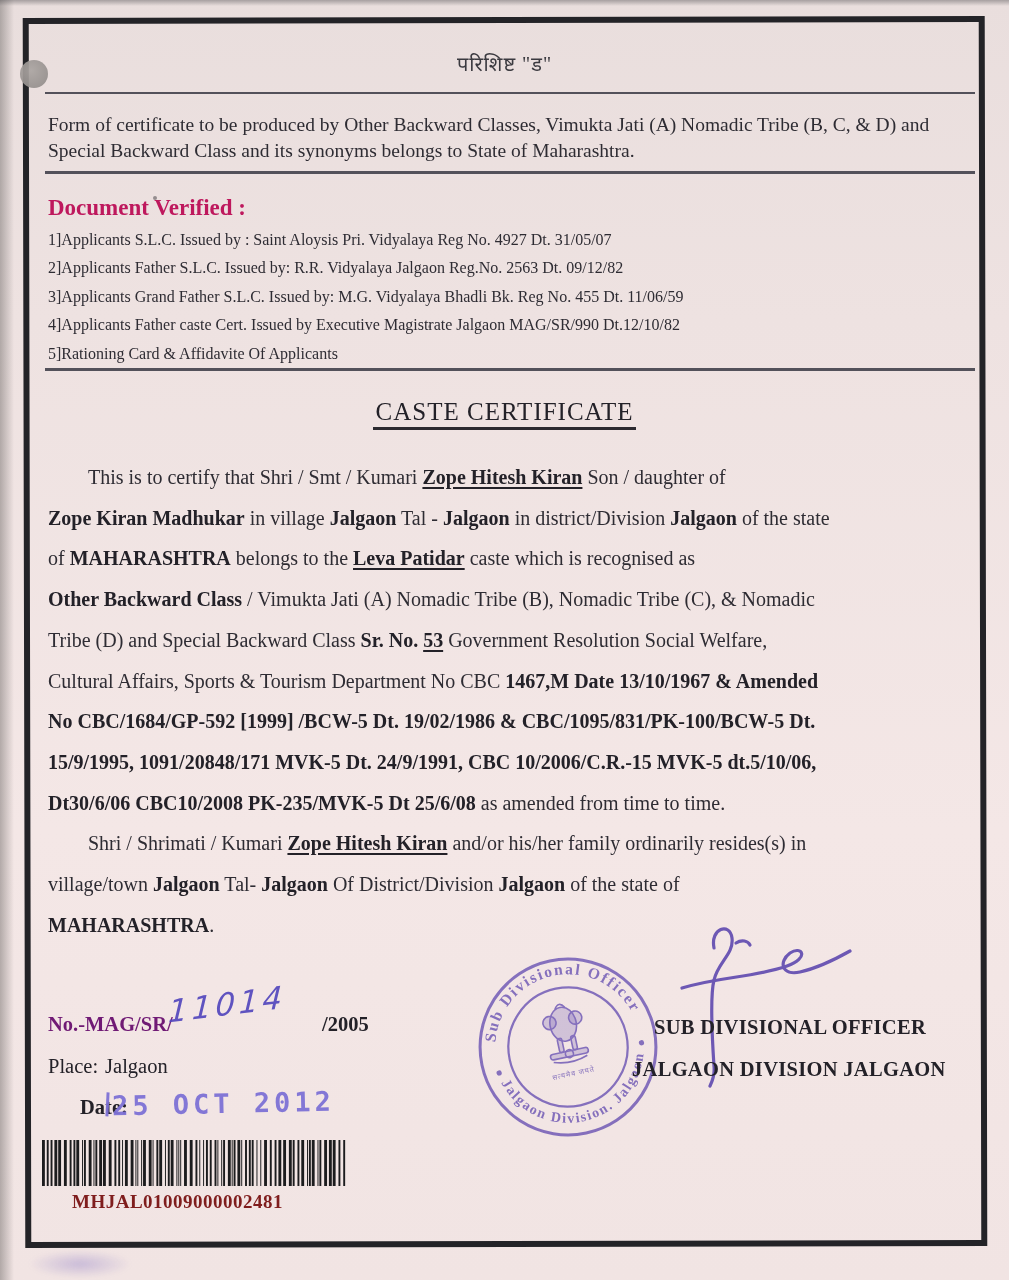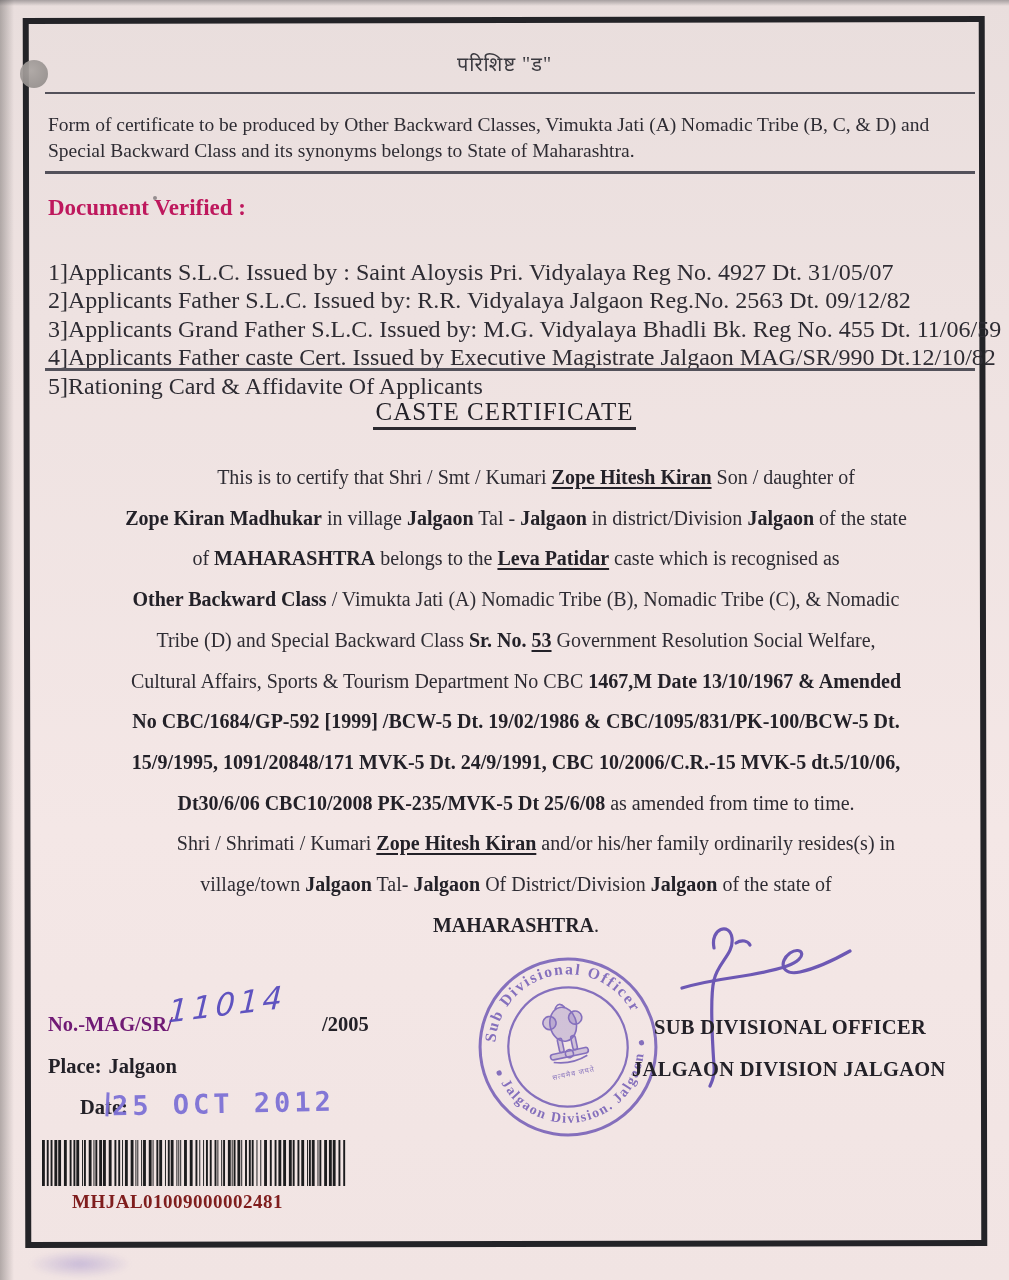--- a/index.html
+++ b/index.html
@@ -18,36 +18,36 @@
   .hole{position:absolute;left:20px;top:60px;width:28px;height:28px;border-radius:50%;
     background:radial-gradient(circle at 40% 38%,#aba5a2,#8d8886);opacity:.92;}
   .speck1{position:absolute;left:153px;top:196px;width:4px;height:4px;border-radius:50%;background:rgba(60,58,62,.5);}
   .speck2{position:absolute;left:428px;top:325px;width:3px;height:3px;border-radius:50%;background:rgba(60,58,62,.4);}
   .appendix{position:absolute;top:50px;left:0;right:0;text-align:center;
     font-size:20px;letter-spacing:1px;color:#3b3a40;}
   .rule{position:absolute;left:45px;width:930px;height:2px;background:#53515a;}
   .rule1{top:92px;}.rule2{top:171px;height:2.5px;}.rule3{top:368px;height:2.5px;}
   .intro{position:absolute;top:112px;left:48px;width:932px;font-size:19.5px;line-height:26px;}
   .dv-head{position:absolute;top:195px;left:48px;font-size:23px;font-weight:bold;color:#be185d;}
-  .dv-list{position:absolute;top:226px;left:48px;width:934px;font-size:24px;line-height:28.4px;margin-top:32px;}
+  .dv-list{position:absolute;top:226px;left:48px;width:934px;font-size:16px;line-height:28.4px;}
   .dv-item{white-space:nowrap;}
   .title-wrap{position:absolute;top:398px;left:0;right:0;text-align:center;}
   .title{font-size:25px;font-weight:normal;letter-spacing:1px;color:#232128;
     border-bottom:3px solid #2c2a30;padding:0 3px 2px;}
   .cert-body{position:absolute;top:457px;left:48px;width:936px;font-size:20px;line-height:40.7px;}
-  .cert-line{white-space:nowrap;text-align:center;}
+  .cert-line{white-space:nowrap;}
   .cert-line.indent{text-indent:40px;}
   .b{font-weight:bold;color:#232128;}
   .u{text-decoration:underline;text-decoration-thickness:1.8px;text-underline-offset:3px;}
   .ref-label{position:absolute;top:1013px;left:48px;font-size:20.5px;font-weight:bold;color:#701a75;}
   .hand{position:absolute;top:986px;left:168px;font-size:31px;font-style:italic;
     letter-spacing:4px;color:var(--handwriting-blue,#5347bd);
     font-family:"DejaVu Sans",sans-serif;transform:rotate(-7deg) skewX(-10deg);opacity:.92;}
   .ref-year{position:absolute;top:1013px;left:322px;font-size:20.5px;font-weight:bold;color:#232128;}
-  .place-line{position:absolute;top:1055px;left:48px;font-size:20.5px;font-weight:bold;color:#232128;}
+  .place-line{position:absolute;top:1055px;left:48px;font-size:20.5px;font-weight:normal;color:#232128;}
   .place-line .val{margin-left:7px;}
   .date-label{position:absolute;top:1096px;left:48px;font-size:20.5px;font-weight:bold;color:#232128;margin-left:32px;}
   .date-stamp{position:absolute;top:1088px;left:112px;font-size:27px;font-weight:bold;
     font-family:"DejaVu Sans Mono",monospace;letter-spacing:4px;
     color:var(--date-stamp-purple,#7e72d6);transform:rotate(-1.2deg);opacity:.95;}
   .date-stamp::before{content:"";position:absolute;left:-6px;top:2px;width:3px;height:24px;
     background:var(--date-stamp-purple,#7e72d6);transform:rotate(4deg);}
   .barcode{position:absolute;top:1140px;left:42px;width:306px;height:46px;fill:#1c1c1e;}
   .bc-text{position:absolute;top:1191px;left:32px;font-size:19px;font-weight:bold;
     letter-spacing:.5px;color:#7f1d1d;margin-left:40px;}

